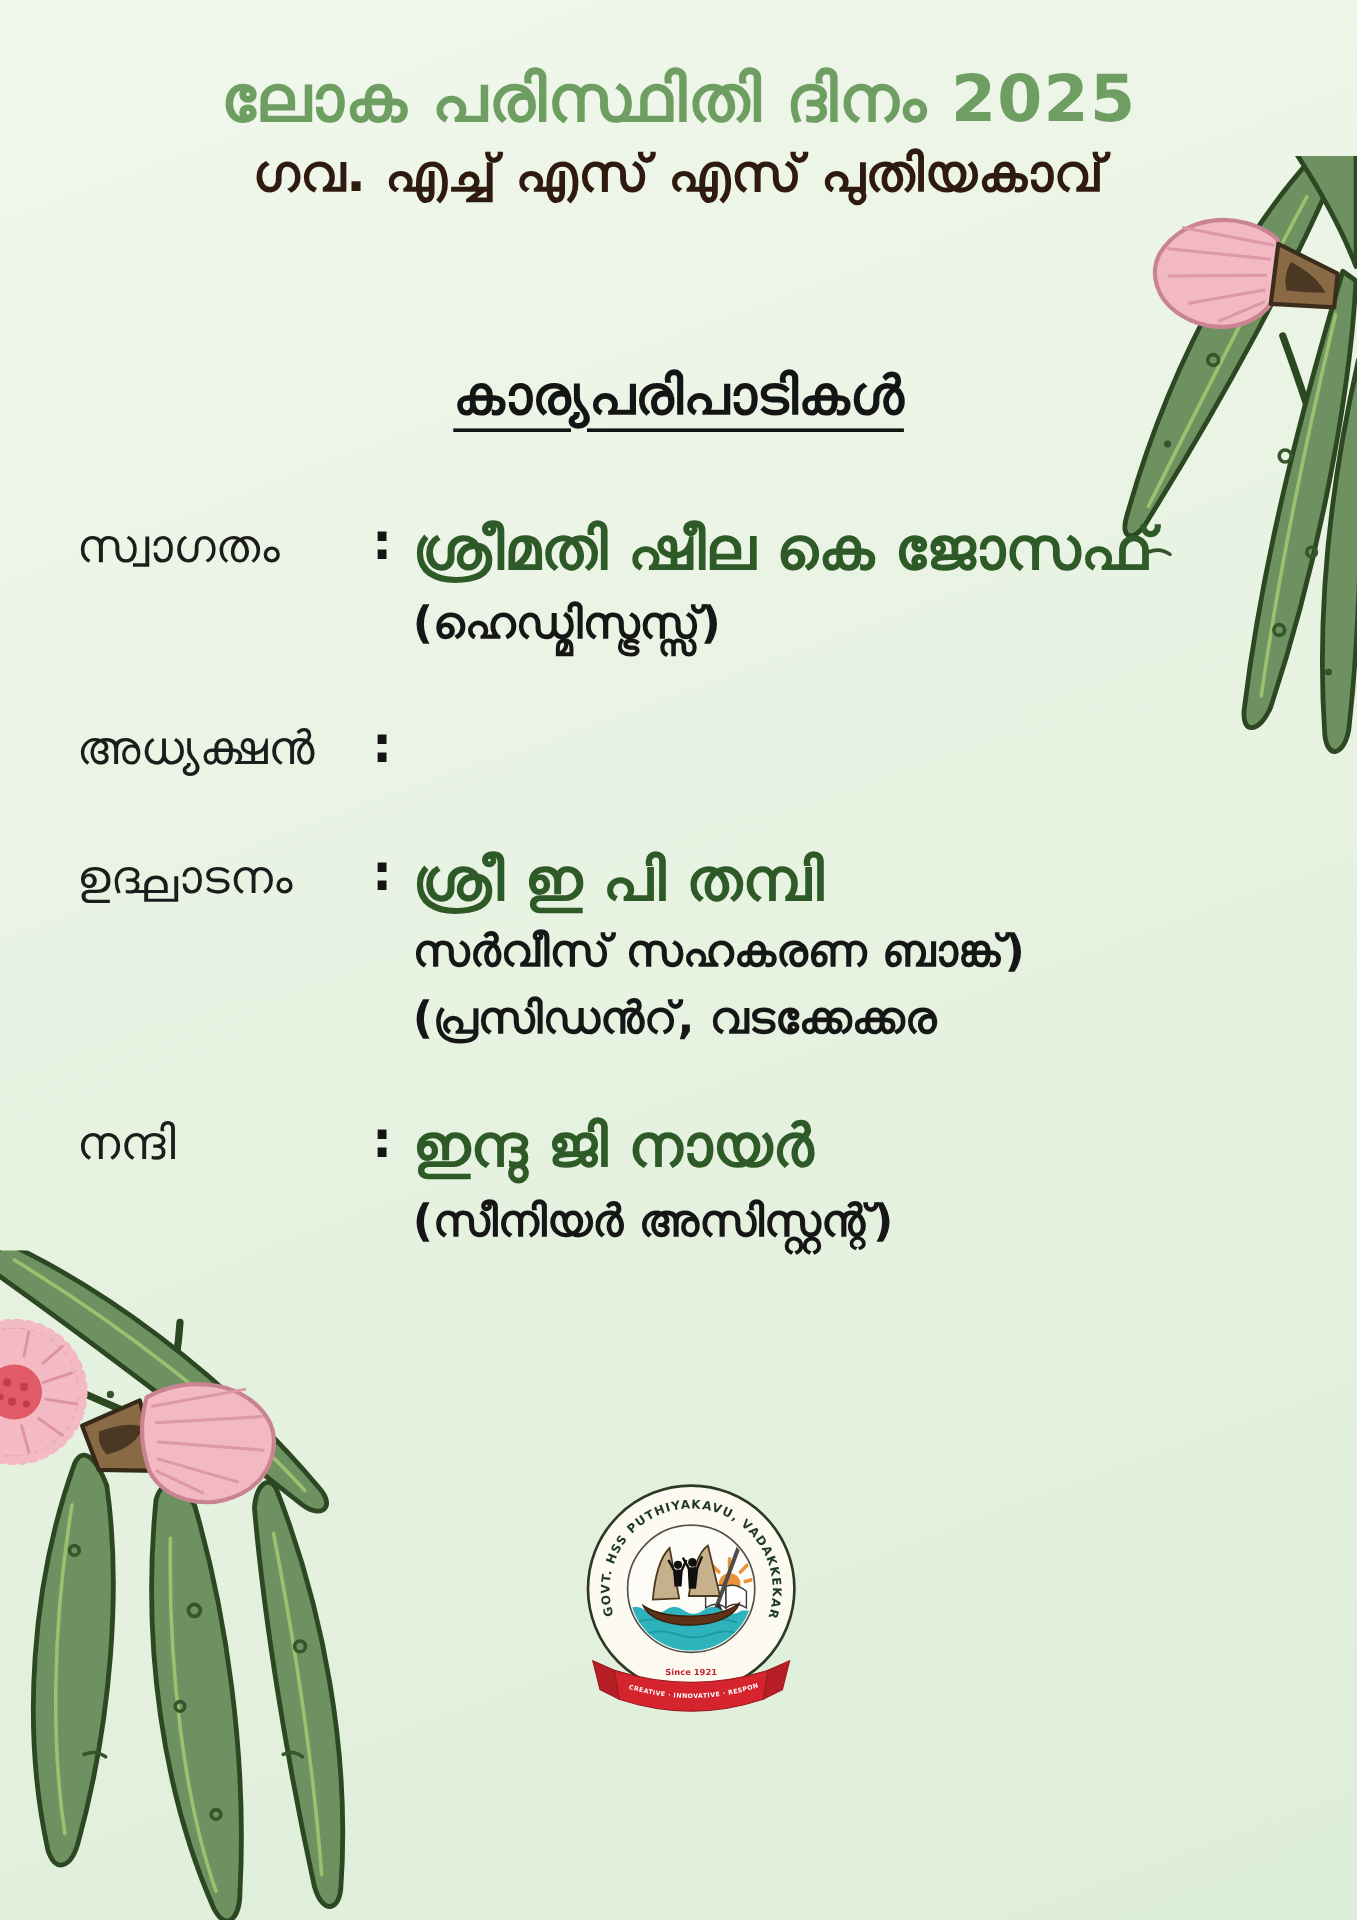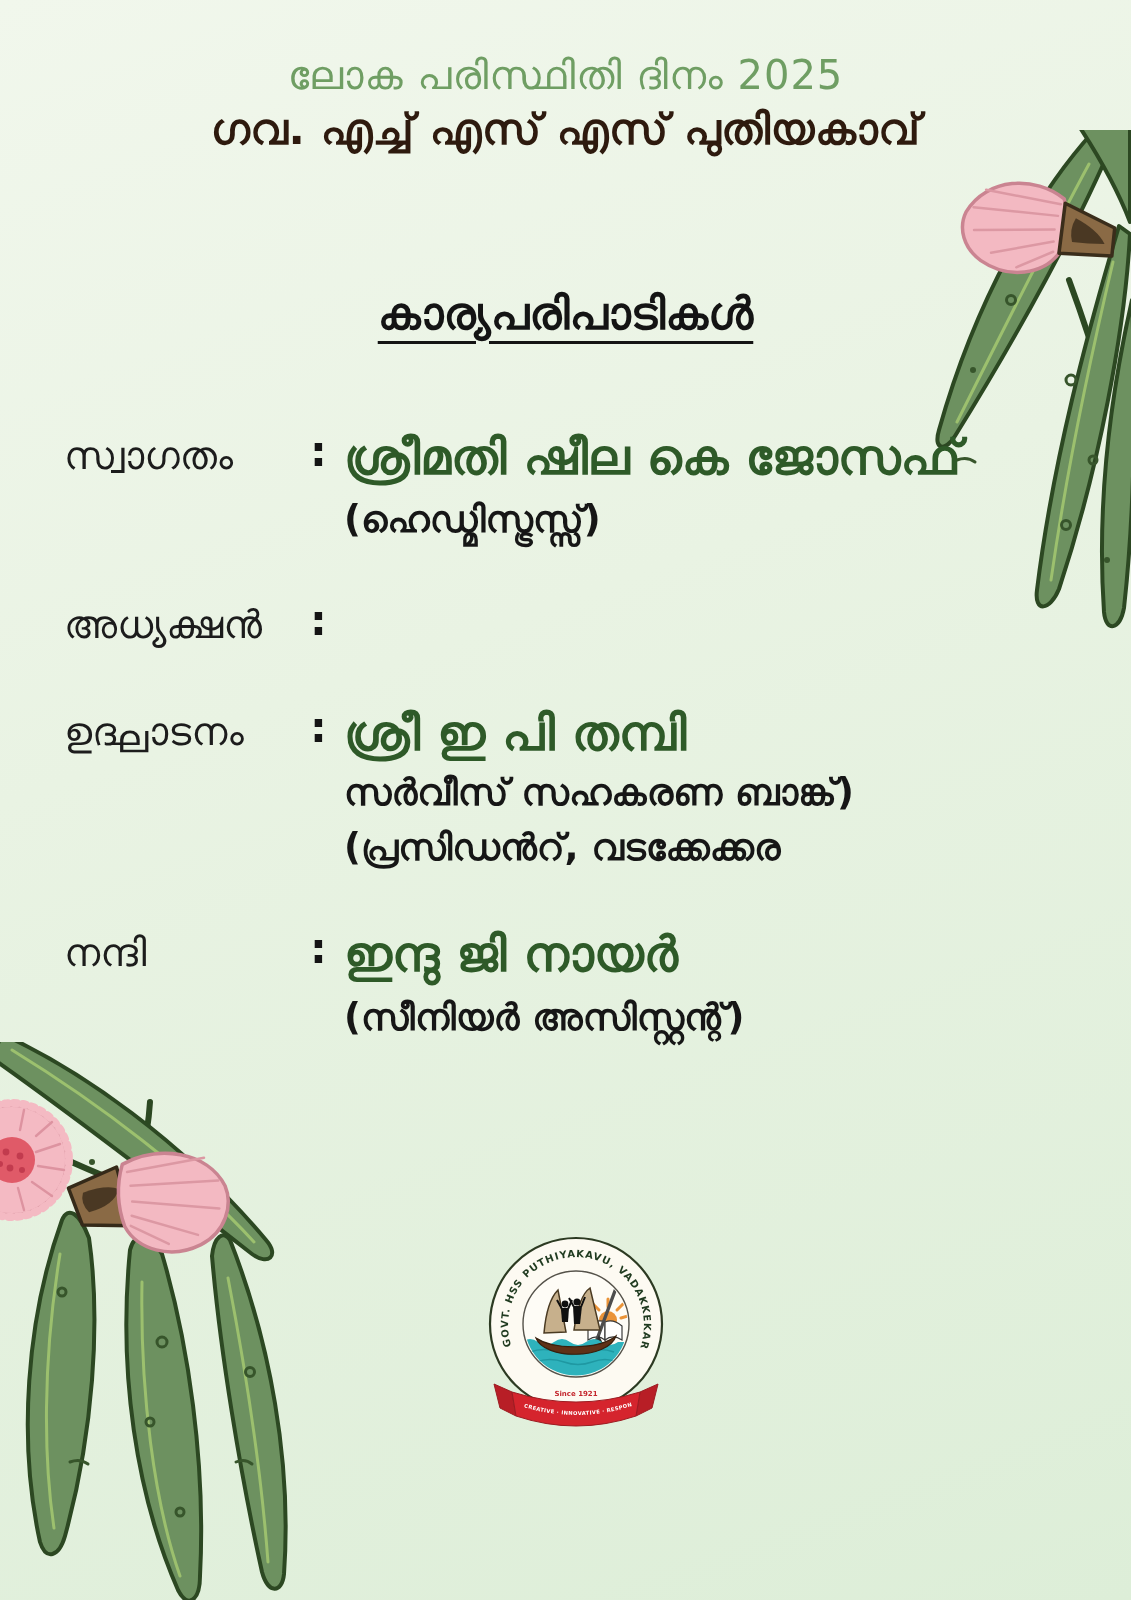--- a/index.html
+++ b/index.html
@@ -11,35 +11,35 @@
     background:linear-gradient(160deg,#f1f7ec 0%, #e9f3e3 40%, #ddeed8 100%);
     font-family:"DejaVu Sans", sans-serif;
   }
   .deco{position:absolute;pointer-events:none;}
   .deco-tr{top:130px;right:0;}
   .deco-bl{left:0;top:1042px;}
 
   .header{position:relative;text-align:center;padding-top:52px;z-index:2;}
   .title{
     margin:0;
-    font-size:40px;font-weight:400;letter-spacing:1px;
+    font-size:54px;font-weight:700;letter-spacing:1px;
     color:#6f9e63;line-height:1.15;
   }
   .subtitle{
     margin:6px 0 16px 0;
     font-size:43px;font-weight:700;letter-spacing:.5px;
     color:#2e1a0e;line-height:1.2;
   }
   .heading-wrap{position:relative;text-align:center;margin-top:116px;z-index:2;}
   .section-heading{
     display:inline-block;margin:15px;
     font-size:45px;font-weight:700;color:#141414;
     text-decoration:underline;text-decoration-thickness:3px;text-underline-offset:12px;
   }
-  .program-list{position:relative;margin-top:70px;padding-left:64px;padding-right:40px;z-index:2;}
+  .program-list{position:relative;margin-top:54px;padding-left:64px;padding-right:40px;z-index:2;}
   .program-row{
     display:grid;
     grid-template-columns:246px 34px auto;
     align-items:start;
     margin-bottom:50px;
   }
   .program-label{font-size:39px;font-weight:500;color:#1c1c1c;line-height:1.35;padding-top:4px;}
   .program-colon{font-size:42px;font-weight:700;color:#141414;line-height:1.25;}
   .program-name{font-size:49px;font-weight:700;color:#2e5a28;line-height:1.3;}
   .program-designation{font-size:37px;font-weight:700;color:#161616;line-height:1.35;margin-top:6px;}

